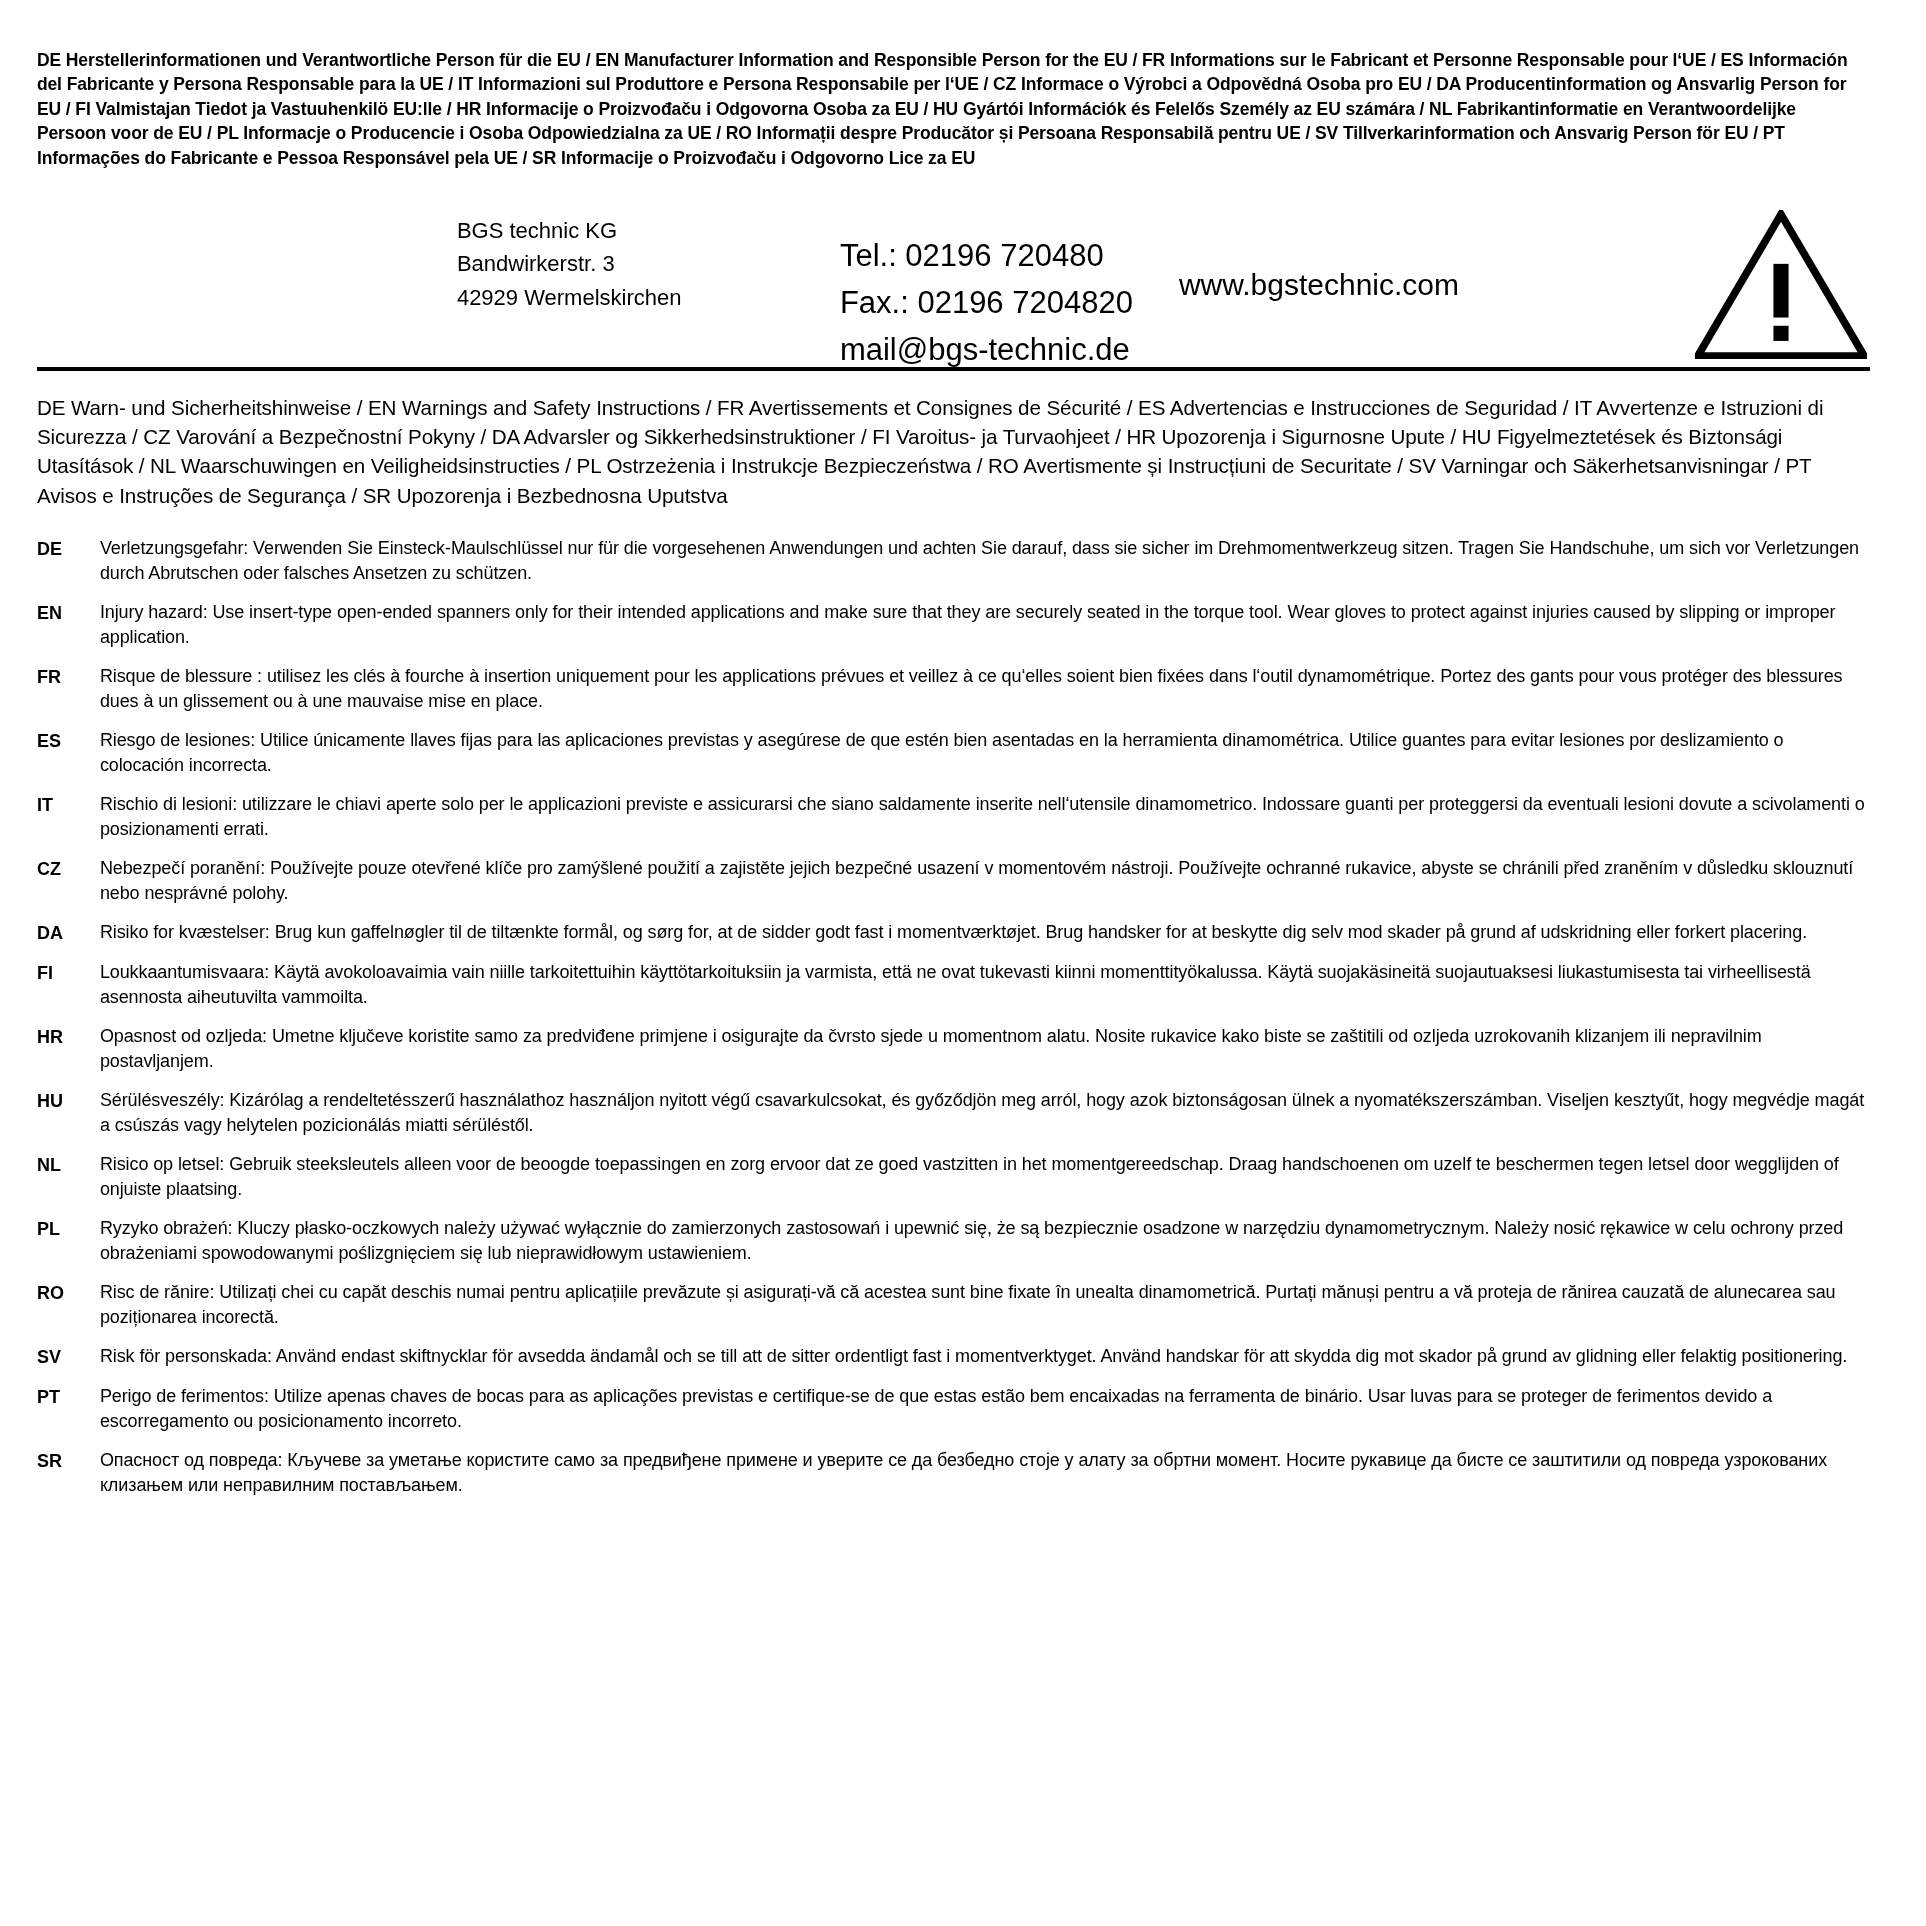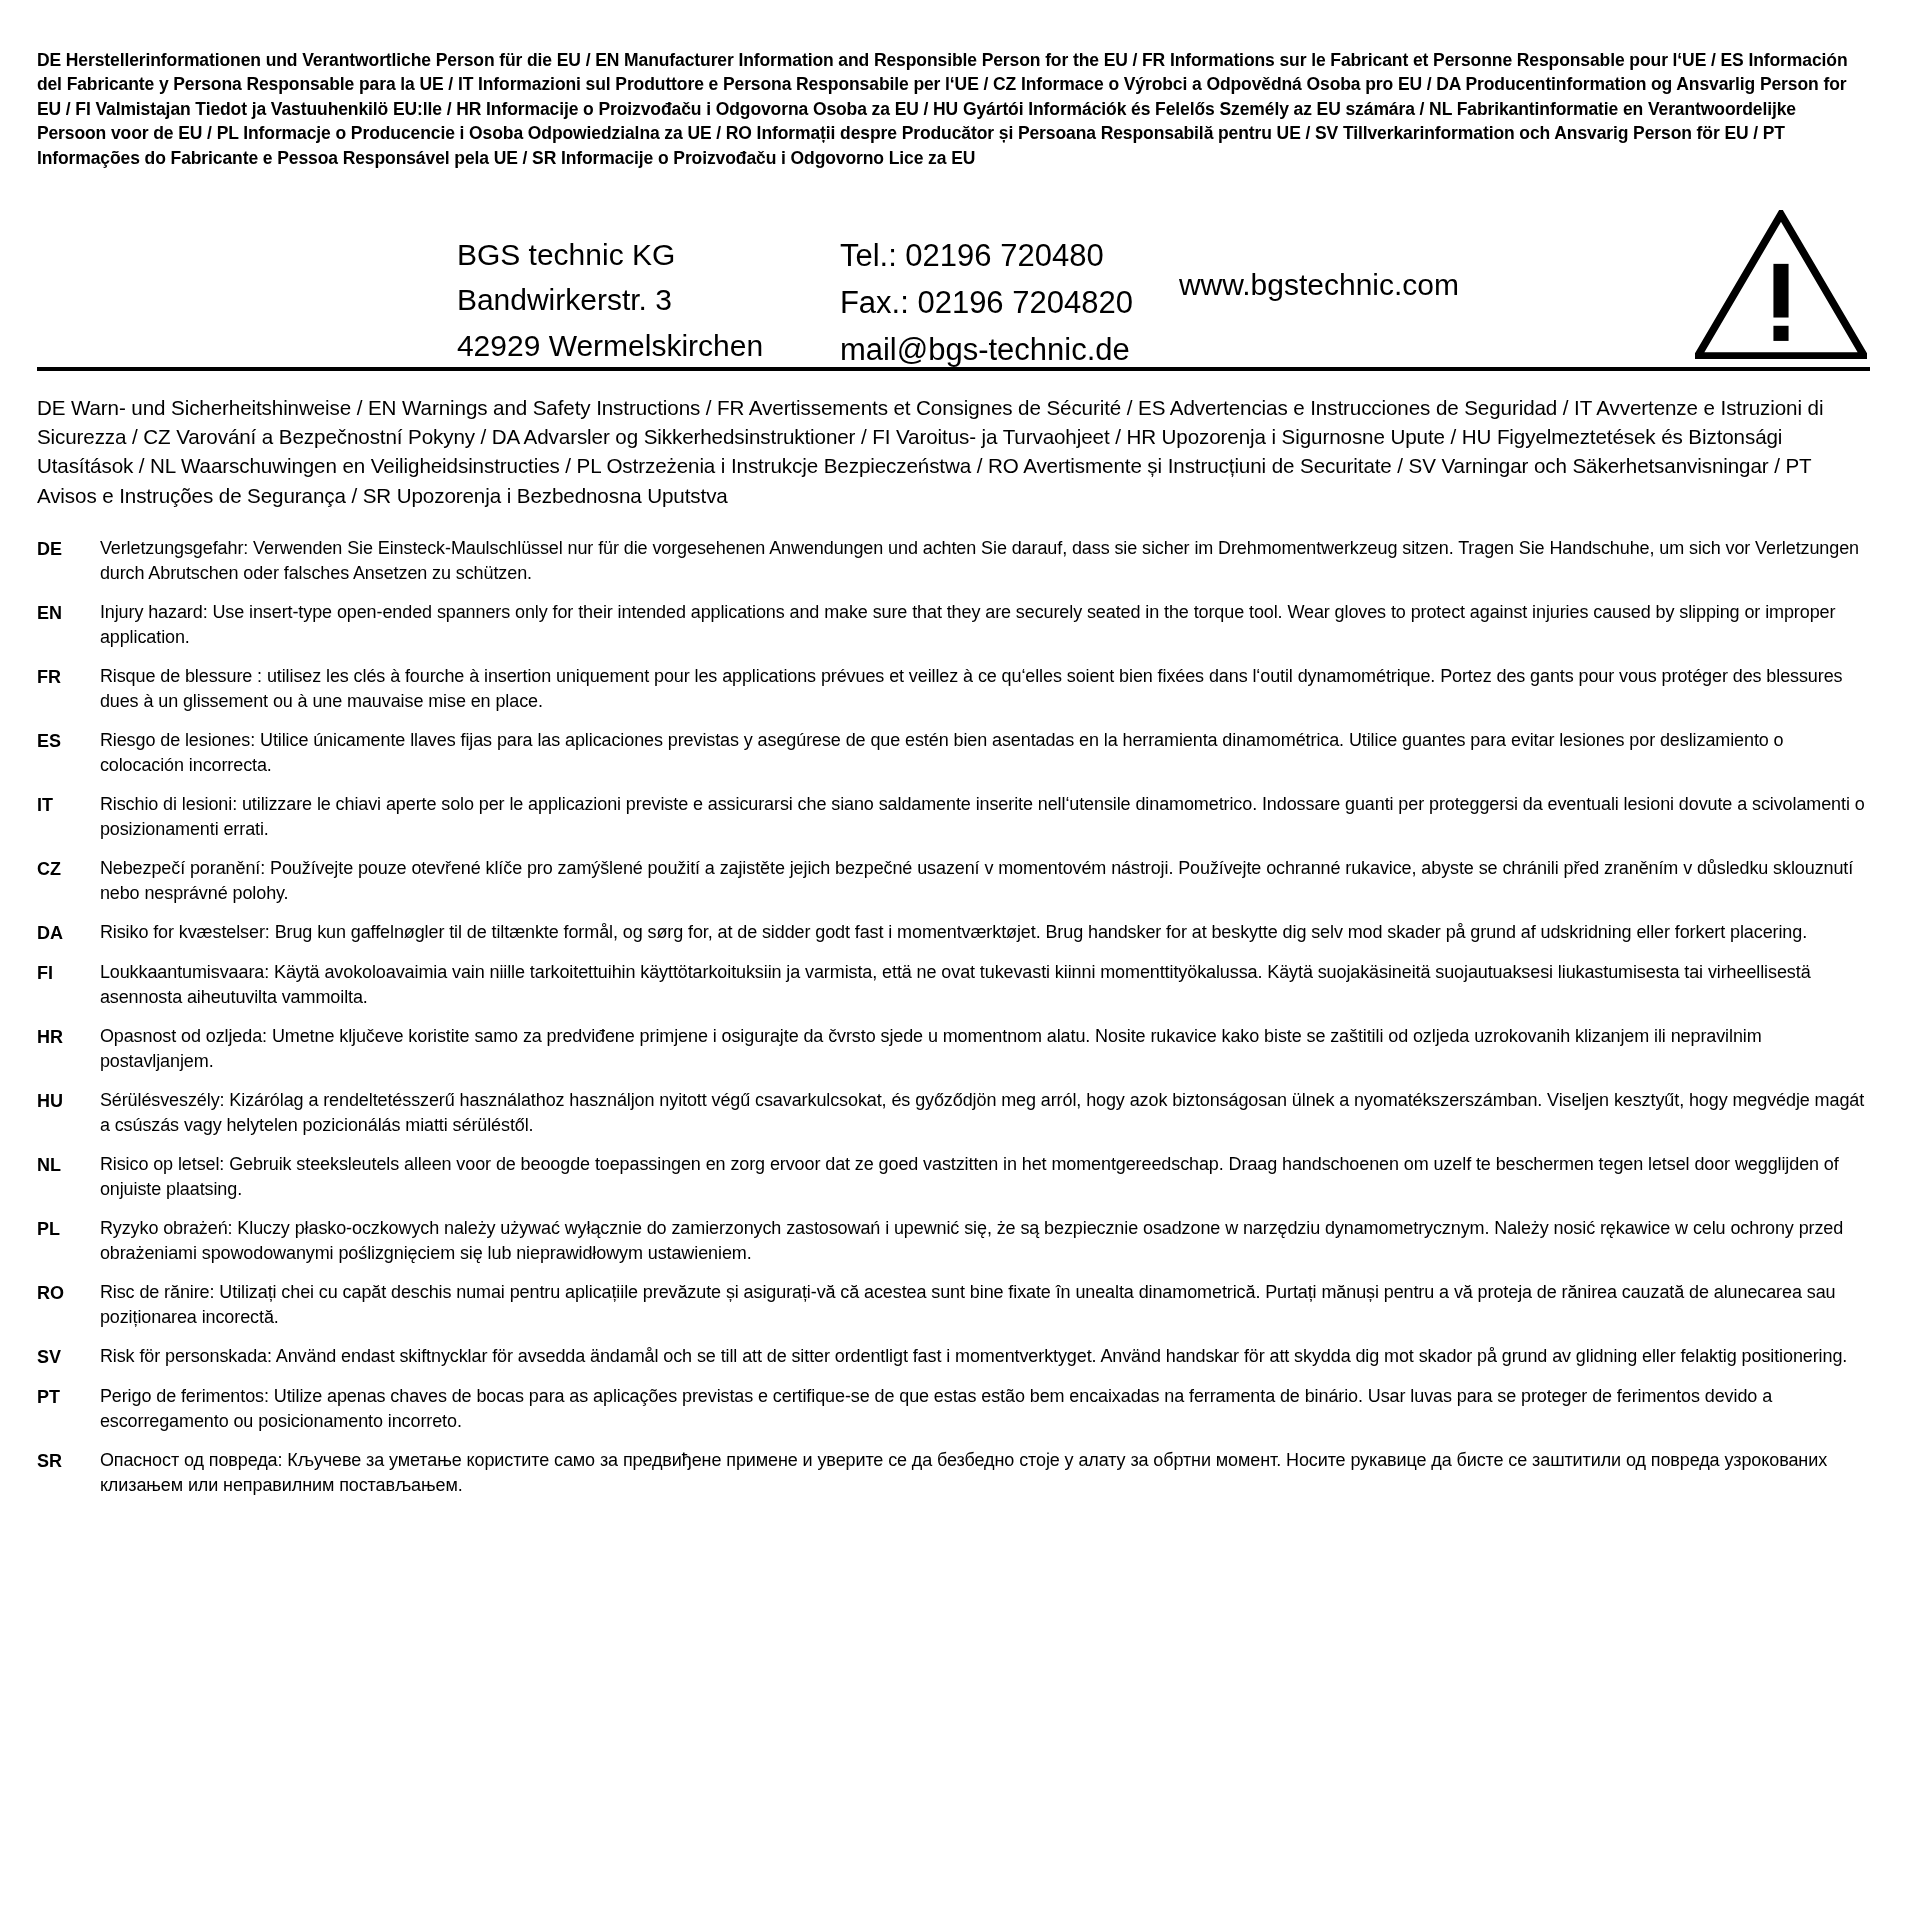--- a/index.html
+++ b/index.html
@@ -62,22 +62,22 @@
   .logo-technic {
     font-size: 23.4px;
     font-weight: bold;
     letter-spacing: 8.3px;
     margin: -9.6px 0 0 63px;
     font-family: "DejaVu Sans", sans-serif;
   }
   .addr-col {
     position: absolute;
     left: 420px;
-    top: 41px;
-    font-size: 30px;
+    top: 23px;
+    font-size: 22px;
     line-height: 1.52;
   }
   .tel-col {
     position: absolute;
     left: 803px;
     top: 41px;
     font-size: 31px;
     line-height: 1.52;
   }
   .website {

